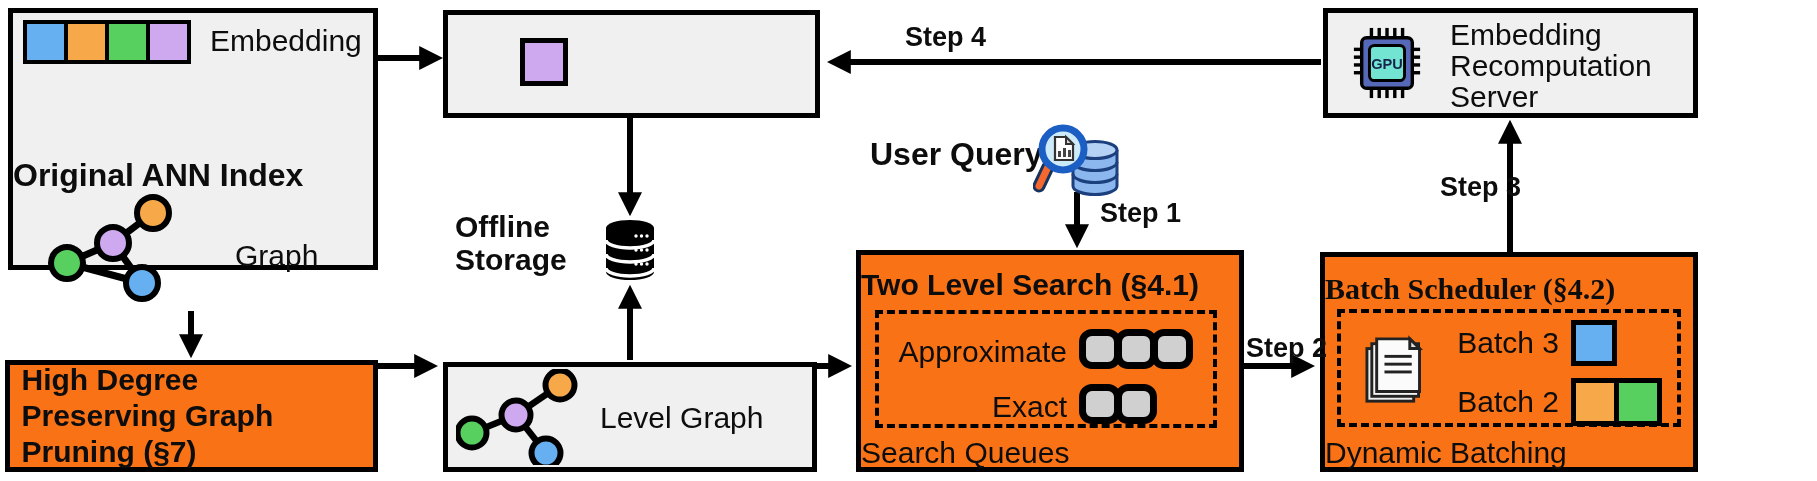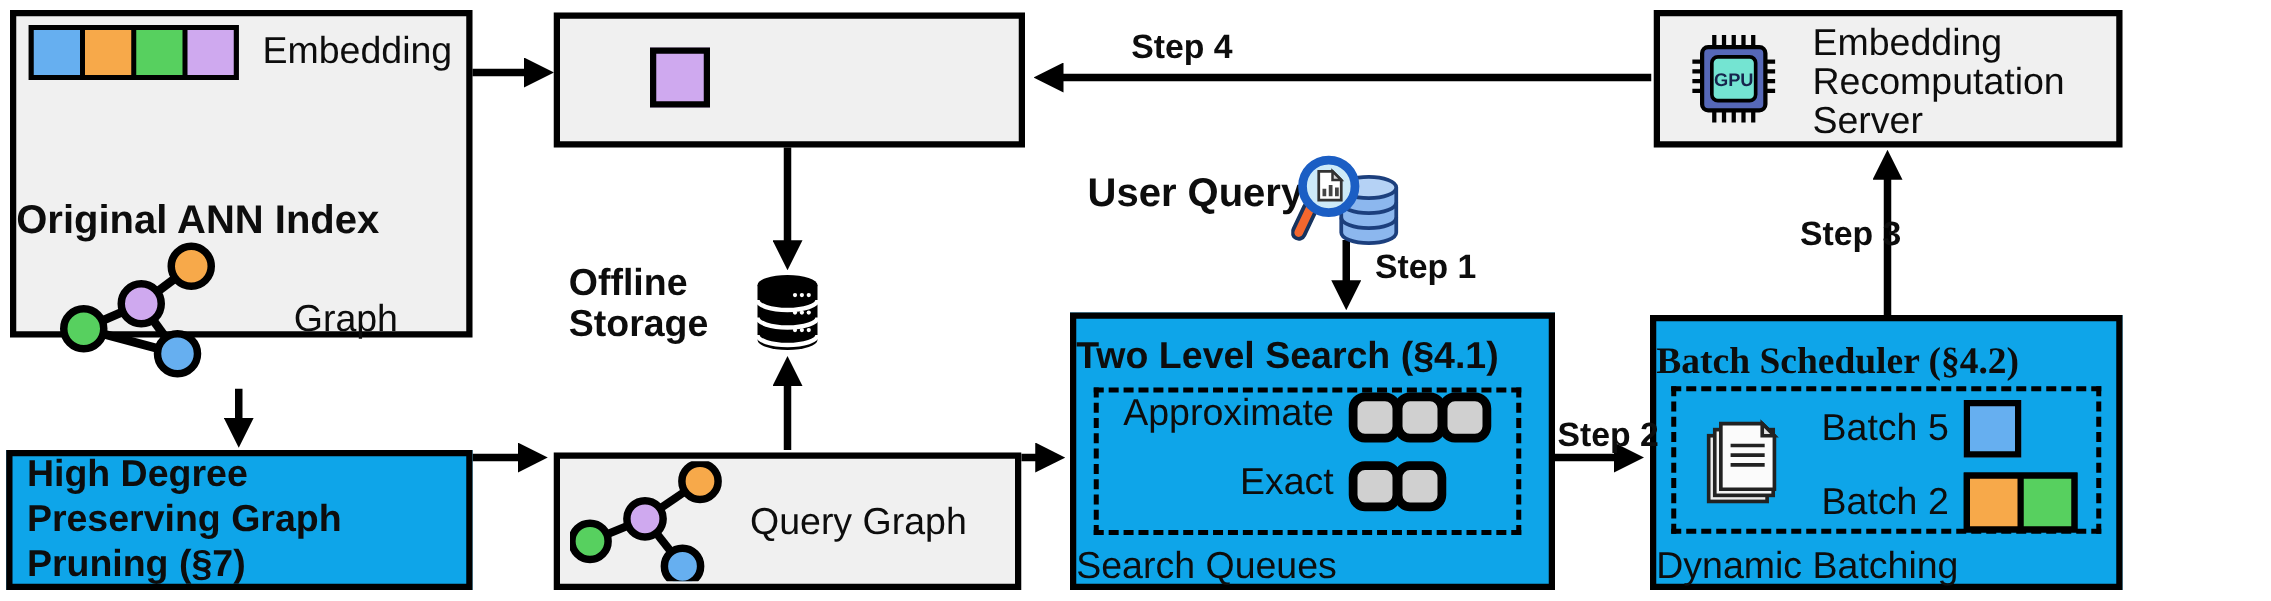--- a/index.html
+++ b/index.html
@@ -3,41 +3,41 @@
 <meta charset="utf-8">
 <style>
   html,body{margin:0;padding:0;background:#fff;}
   .canvas{
     position:relative;width:1817px;height:481px;background:#ffffff;overflow:hidden;
     font-family:"Liberation Sans","DejaVu Sans",sans-serif;color:#0d0d0d;
   }
   .arrows{position:absolute;left:0;top:0;z-index:1;}
   .box{position:absolute;border:5px solid #000;box-sizing:border-box;z-index:2;}
   .light{background:#f0f0f0;}
-  .gray{background:#0ea5e9;}
+  .gray{background:#f97316;}
   .abs{position:absolute;}
   .lbl{font-size:30px;line-height:36px;white-space:nowrap;}
   .b{font-weight:bold;}
   .center{text-align:left;}
   .step{position:absolute;z-index:3;font-size:27px;font-weight:bold;white-space:nowrap;}
 
   
   .strip{display:flex;gap:4px;background:#000;border:4px solid #000;}
   .cell{width:37px;height:36px;}
   .c-blue{background:#66aff0;}
   .c-orange{background:#f7a94a;}
   .c-green{background:#57d05f;}
   .c-purple{background:#cfa9ef;}
 
   
   .swatch{width:48px;height:48px;border:5px solid #000;box-sizing:border-box;background:#cfa9ef;}
 
   
   .dashed{position:absolute;border:4px dashed #000;box-sizing:border-box;}
-  .qrow{display:flex;align-items:flex-start;height:55px;}
+  .qrow{display:flex;align-items:flex-end;height:55px;}
   .qlabel{width:188px;text-align:right;font-size:30px;white-space:nowrap;}
   .qsquares{display:flex;margin-left:12px;}
   .qsq{width:42px;height:40px;border:7px solid #000;border-radius:13px;background:#d0d0d0;box-sizing:border-box;}
   .qsq + .qsq{margin-left:-6px;}
 
   
   .brow{display:flex;align-items:center;height:59px;padding-left:108px;}
   .blabel{width:110px;text-align:right;font-size:30px;white-space:nowrap;}
   .bsq{width:46px;height:46px;border:5px solid #000;box-sizing:border-box;margin-left:12px;}
   .duo{display:flex;gap:5px;background:#000;border:5px solid #000;margin-left:12px;}
@@ -137,21 +137,21 @@
         <line x1="60" y1="46" x2="16" y2="64"></line>
         <line x1="60" y1="46" x2="90" y2="84"></line>
       </g>
       <g stroke="#000" stroke-width="6">
         <circle cx="104" cy="16" r="14.5" fill="#f7a94a"></circle>
         <circle cx="60" cy="46" r="14.5" fill="#cfa9ef"></circle>
         <circle cx="16" cy="64" r="14.5" fill="#57d05f"></circle>
         <circle cx="90" cy="84" r="14.5" fill="#66aff0"></circle>
       </g>
     </svg>
-    <div class="abs lbl" style="left:152px;top:33px;">Query Graph</div>
+    <div class="abs lbl" style="left:152px;top:33px;">Level Graph</div>
   </div>
 
   <div class="abs lbl b" style="left:870px;top:136px;font-size:32px;z-index:2;">User Query</div>
   <svg class="abs" style="left:1033px;top:116px;z-index:2;" width="90" height="90" viewBox="0 0 90 90">
 
     <g stroke="#1c3f7d" stroke-width="3">
       <path d="M40,34 v36 a22,8.5 0 0 0 44,0 v-36" fill="#8cb7ee"></path>
       <path d="M40,46 a22,8.5 0 0 0 44,0" fill="none"></path>
       <path d="M40,58 a22,8.5 0 0 0 44,0" fill="none"></path>
       <ellipse cx="62" cy="34" rx="22" ry="8.5" fill="#b5d2f5"></ellipse>
@@ -195,21 +195,21 @@
       <svg class="abs" style="left:20px;top:20px;" width="82" height="74" viewBox="0 0 84 76">
         <rect x="6" y="16" width="48" height="54" fill="#ededed" stroke="#222" stroke-width="3"></rect>
         <rect x="11" y="11" width="48" height="54" fill="#f4f4f4" stroke="#222" stroke-width="3"></rect>
         <path d="M16,6 h34 l10,10 v44 h-44 z" fill="#fbfbfb" stroke="#222" stroke-width="3"></path>
         <path d="M50,6 l10,10 h-10 z" fill="#e2e2e2" stroke="#222" stroke-width="3"></path>
         <line x1="24" y1="24" x2="52" y2="24" stroke="#222" stroke-width="3"></line>
         <line x1="24" y1="32" x2="52" y2="32" stroke="#222" stroke-width="3"></line>
         <line x1="24" y1="40" x2="52" y2="40" stroke="#222" stroke-width="3"></line>
       </svg>
       <div class="brow">
-        <div class="blabel">Batch 5</div>
+        <div class="blabel">Batch 3</div>
         <div class="bsq c-blue"></div>
       </div>
       <div class="brow">
         <div class="blabel">Batch 2</div>
         <div class="duo">
           <div class="dcell c-orange"></div>
           <div class="dcell c-green"></div>
         </div>
       </div>
     </div>

